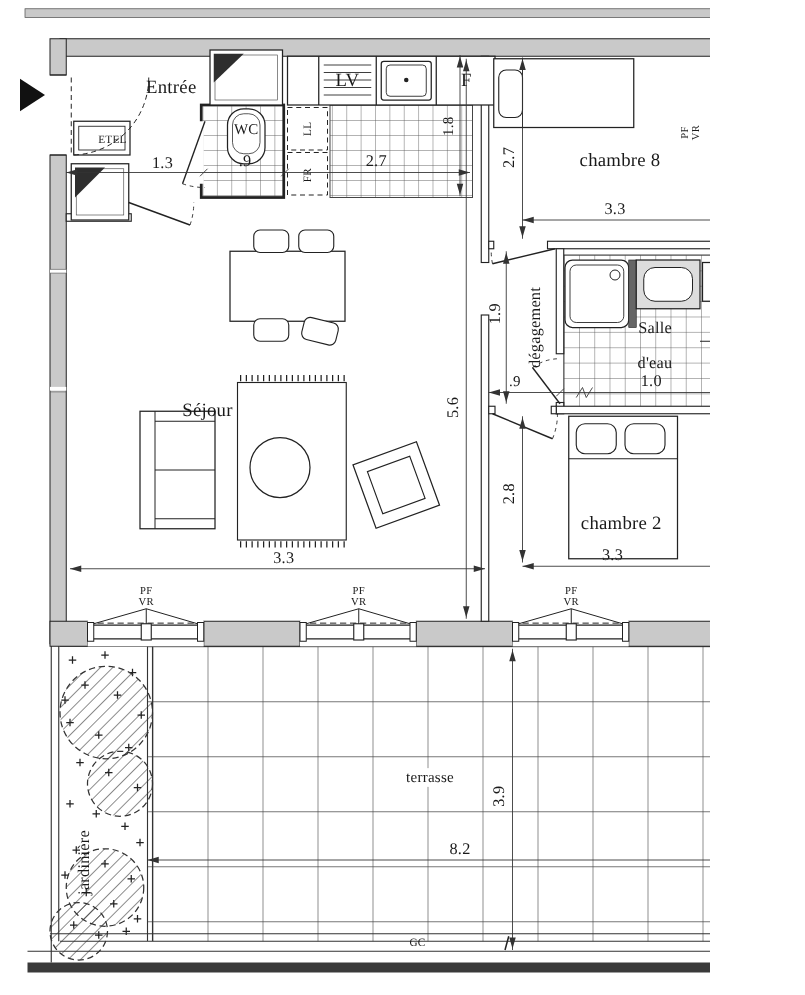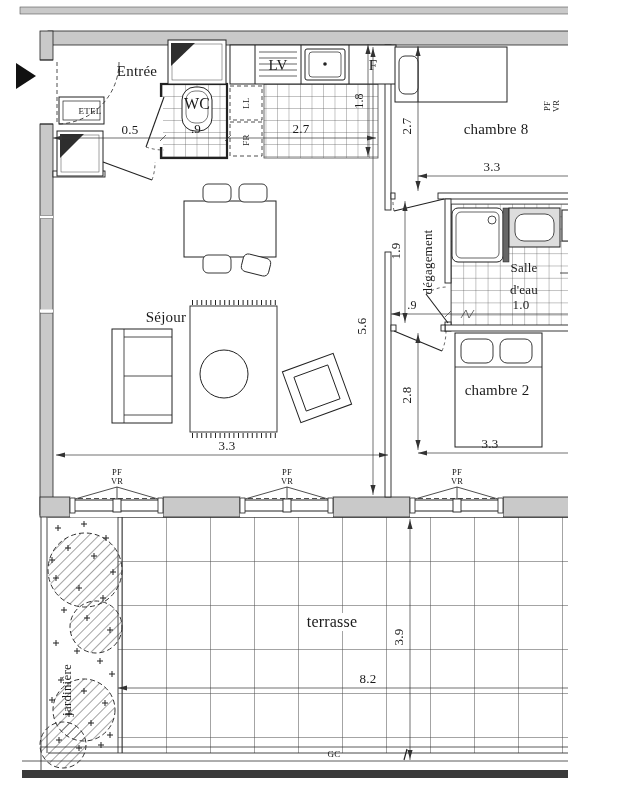--- a/index.html
+++ b/index.html
@@ -2,21 +2,21 @@
 <html><head>
 <meta charset="utf-8">
 <style>
   html,body{margin:0;padding:0;background:#fff;}
   .stage{position:relative;width:568px;height:796px;background:#fff;overflow:hidden;
          font-family:"Liberation Serif",serif;}
   .stage svg{position:absolute;left:0;top:0;}
   .lbl{position:absolute;transform:translate(-50%,-50%);font:13px "Liberation Serif",serif;
        color:#1a1a1a;white-space:nowrap;letter-spacing:.2px;}
   .rot{transform:translate(-50%,-50%) rotate(-90deg);}
-  .s15{font-size:15px}.s14{font-size:16px}.s12{font-size:12px}.s10{font-size:15px}.s9{font-size:9px}
+  .s15{font-size:15px}.s14{font-size:12px}.s12{font-size:12px}.s10{font-size:15px}.s9{font-size:9px}
   .pfvr{font-size:8.5px;line-height:9px;text-align:center;}
   .bg{background:#fff;padding:0 2px;}
 </style>
 </head>
 <body>
 
 <div class="stage">
 
 <svg width="644" height="796" viewBox="0 0 644 796">
   <defs>
@@ -252,37 +252,37 @@
   </g>
   <path d="M16 63L16 89L36 76Z" fill="#111"></path>
   <path d="M40 217H53" stroke="#fff" stroke-width="3"></path>
   <path d="M40 215.5H53 M40 218.5H53 M40 310.5H53 M40 313.5H53" stroke="#555" stroke-width="0.5"></path>
   <path d="M40 311H53" stroke="#fff" stroke-width="3"></path>
 </svg>
 
 <div>
   <span class="lbl s15" style="left:137px;top:71px">Entrée</span>
   <span class="lbl s14" style="left:197px;top:104px">WC</span>
-  <span class="lbl s15" style="left:166px;top:317px">Séjour</span>
+  <span class="lbl s15" style="left:166px;top:329px">Séjour</span>
   <span class="lbl s15" style="left:496px;top:129px">chambre 8</span>
-  <span class="lbl s15" style="left:497px;top:390px">chambre 2</span>
+  <span class="lbl s15" style="left:497px;top:420px">chambre 2</span>
   <span class="lbl rot" style="left:428px;top:262px">dégagement</span>
-  <span class="lbl" style="left:524px;top:268px">Salle</span>
+  <span class="lbl" style="left:524px;top:262px">Salle</span>
   <span class="lbl" style="left:524px;top:290px">d'eau</span>
-  <span class="lbl s14 bg" style="left:332px;top:622px">terrasse</span>
+  <span class="lbl s14 bg" style="left:344px;top:622px">terrasse</span>
   <span class="lbl rot" style="left:67px;top:690px">jardinière</span>
 
   <span class="lbl s9" style="left:90px;top:111px">ETEL</span>
   <span class="lbl rot s9" style="left:246px;top:103px">LL</span>
   <span class="lbl rot s9" style="left:246px;top:140px">FR</span>
   <span class="lbl s10" style="left:278px;top:65px">LV</span>
   <span class="lbl s10" style="left:373px;top:65px">F</span>
   <span class="lbl s9" style="left:334px;top:754px">GC</span>
 
-  <span class="lbl" style="left:130px;top:130px">0.5</span>
+  <span class="lbl" style="left:130px;top:130px">1.3</span>
   <span class="lbl" style="left:196px;top:129px">.9</span>
   <span class="lbl" style="left:301px;top:129px">2.7</span>
   <span class="lbl rot s12" style="left:359px;top:101px">1.8</span>
   <span class="lbl rot" style="left:407px;top:126px">2.7</span>
   <span class="lbl" style="left:492px;top:167px">3.3</span>
   <span class="lbl rot bg" style="left:362px;top:326px">5.6</span>
   <span class="lbl" style="left:227px;top:446px">3.3</span>
   <span class="lbl rot" style="left:396px;top:251px">1.9</span>
   <span class="lbl s12" style="left:412px;top:305px">.9</span>
   <span class="lbl" style="left:521px;top:305px">1.0</span>

